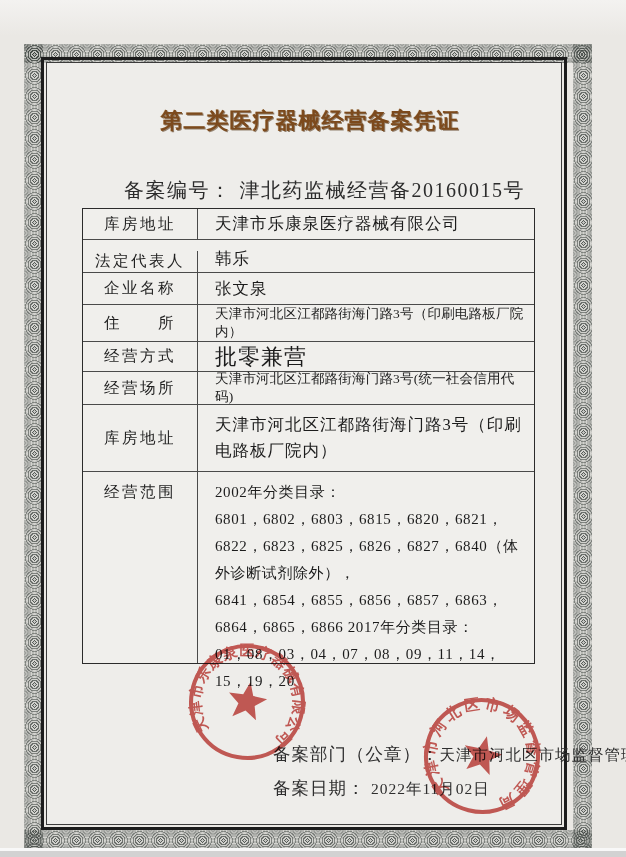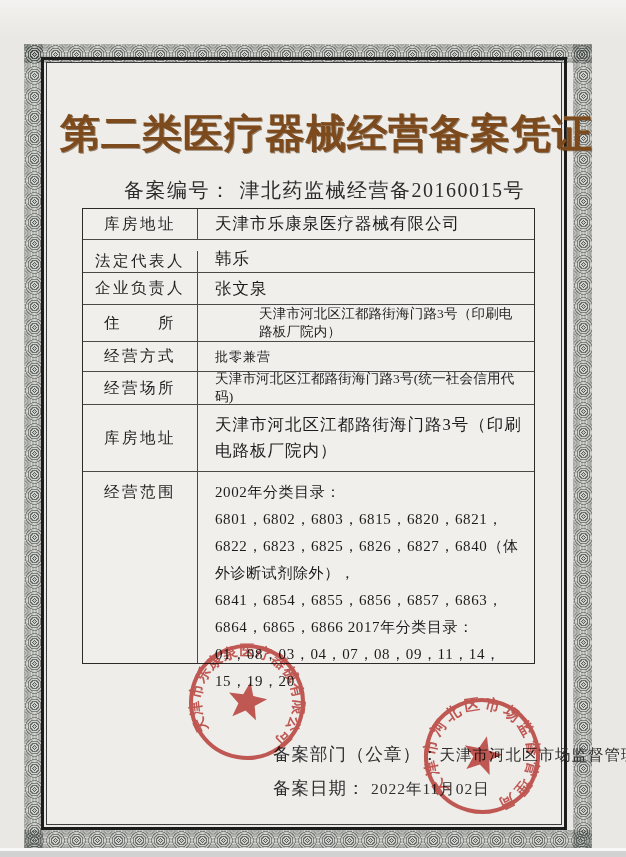--- a/index.html
+++ b/index.html
@@ -39,21 +39,21 @@
     box-sizing:border-box; border:3px solid #1c1c1c;
   }
   .frame-inner {
     position:absolute; inset:2px; border:1px solid #3c3c3c;
     background:rgba(255,255,255,0.22);
   }
 
   
   .title {
     position:absolute; left:60px; top:106px; width:500px;
-    text-align:center; font-size:40px; font-weight:bold;
+    text-align:center; font-size:22px; font-weight:bold;
     letter-spacing:1px; color:#7c4a1d;
     text-shadow:1px 1px 0 rgba(72,40,8,0.55), -0.5px -0.5px 0 rgba(190,150,95,0.5);
     white-space:nowrap;
   }
   .record-line {
     position:absolute; left:124px; top:177px;
     font-size:20px; letter-spacing:1.5px; white-space:nowrap; color:#2b2b2b;
   }
   .record-line .lbl { margin-right:8px; }
 
@@ -73,22 +73,22 @@
   }
   .t-value {
     flex:1; display:flex; align-items:center;
     padding:2px 8px 2px 17px;
     font-size:16.5px; letter-spacing:1px; color:#1c1c1c;
   }
   .r1 { height:30px; }
   .r2 { height:32px; } .r2 .t-label { font-size:13.5px; letter-spacing:0; }
   .r3 { height:33px;align-items:flex-end; }
   .r4 { height:32px; }
-  .r5 { height:37px;gap:44px; } .r5 .t-value { font-size:13.5px; letter-spacing:0.2px; }
-  .r6 { height:30px; } .r6 .t-value { font-size:13px; }
+  .r5 { height:37px; } .r5 .t-value { font-size:13.5px; letter-spacing:0.2px; }
+  .r6 { height:30px; } .r6 .t-value { font-size:22px; }
   .r7 { height:33px; } .r7 .t-value { font-size:13.5px; letter-spacing:0.2px; }
   .r8 { height:67px; } .r8 .t-value { font-size:16.5px; line-height:26px; }
   .r9 { height:192px; }
   .r9 .t-label { align-items:flex-start; padding-top:10px; }
   .r9 .t-value {
     align-items:flex-start; padding-top:7px;
     white-space:pre-line; font-size:15px; line-height:27px; letter-spacing:0.6px;
   }
 
   
@@ -141,21 +141,21 @@
   <div class="cert-table">
     <div class="t-row r1">
       <div class="t-label">库房地址</div>
       <div class="t-value">天津市乐康泉医疗器械有限公司</div>
     </div>
     <div class="t-row r3">
       <div class="t-label">法定代表人</div>
       <div class="t-value">韩乐</div>
     </div>
     <div class="t-row r4">
-      <div class="t-label">企业负责人</div>
+      <div class="t-label">企业名称</div>
       <div class="t-value">张文泉</div>
     </div>
     <div class="t-row r5">
       <div class="t-label">住　　所</div>
       <div class="t-value">天津市河北区江都路街海门路3号（印刷电路板厂院内）</div>
     </div>
     <div class="t-row r6">
       <div class="t-label">经营方式</div>
       <div class="t-value">批零兼营</div>
     </div>

